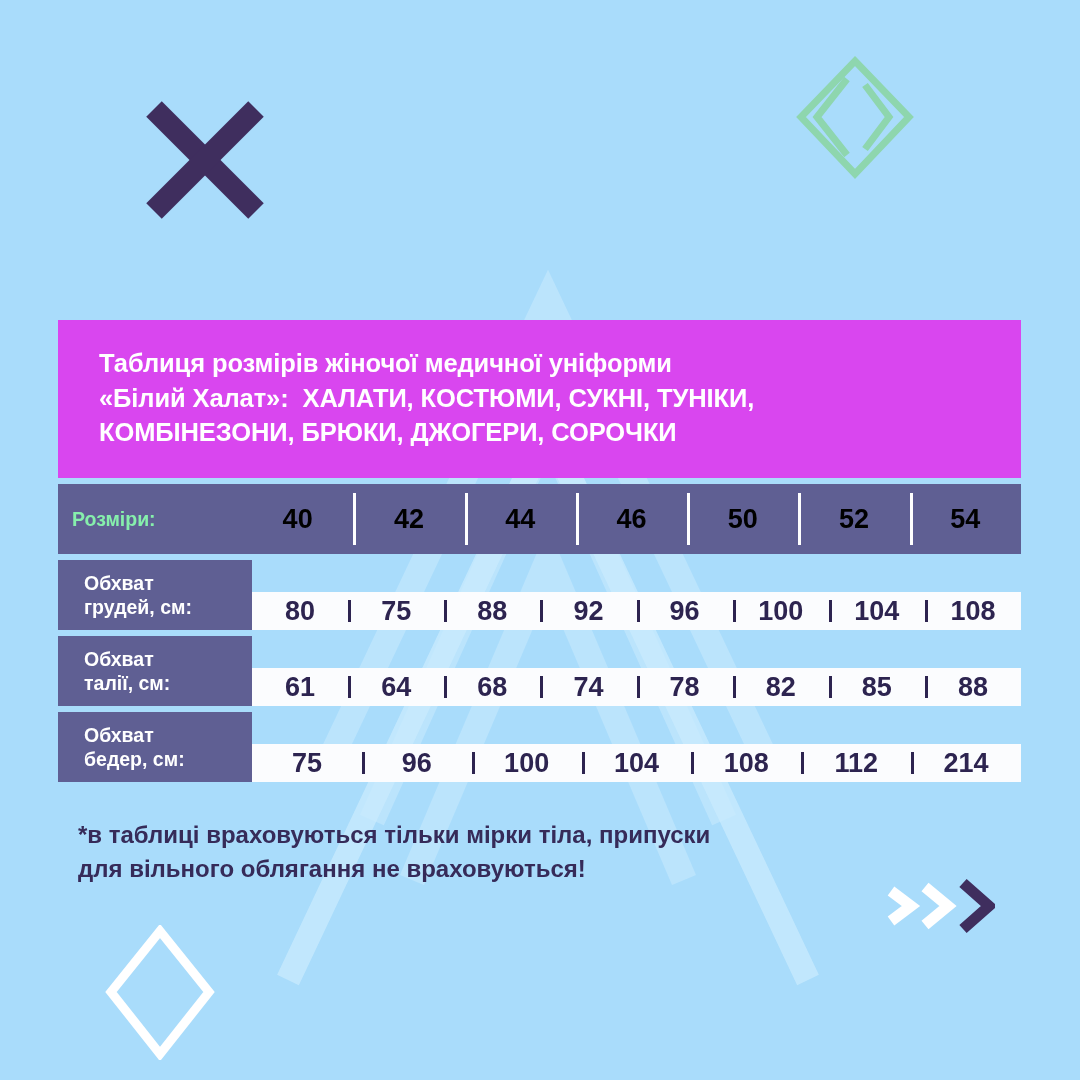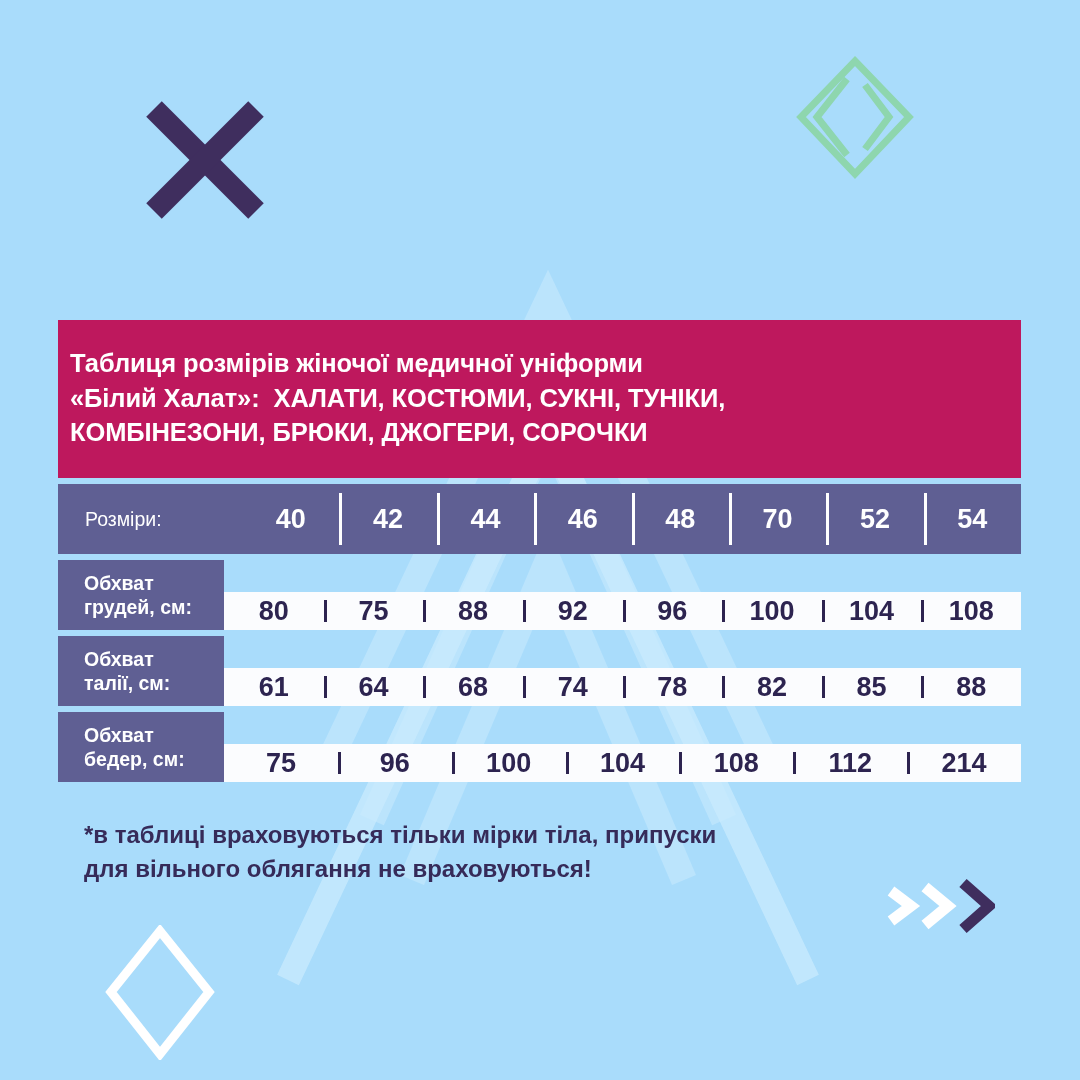--- a/index.html
+++ b/index.html
@@ -29,22 +29,22 @@
 
   
   .table-wrap {
     position:absolute;
     left:58px; top:320px;
     width:963px;
     z-index:2;
   }
 
   .title-band {
-    background:#be185d;
-    padding:26px 30px 28px 12px;
+    background:#d946ef;
+    padding:26px 30px 28px 41px;
   }
   .title-line {
     color:#ffffff;
     font-size:25.5px;
     font-weight:bold;
     line-height:1.36;
     letter-spacing:-0.1px;
     white-space:pre;
   }
 
@@ -52,44 +52,44 @@
     display:flex;
     width:100%;
     margin-top:6px;
   }
 
   
   .sizes-row { background:#5f5f93; height:70px; }
   .sizes-row .label-cell {
     width:184px;
     display:flex; align-items:center;
-    padding-left:27px;
-    color:#ffffff;
+    padding-left:14px;
+    color:#86efac;
     font-size:19.5px;
-    font-weight:normal;
+    font-weight:bold;
   }
   .sizes-row .cells { flex:1; display:flex; }
   .sizes-row .cell {
     flex:1;
     display:flex; align-items:center; justify-content:center;
-    color:#ffffff;
+    color:#000000;
     font-size:27px;
     font-weight:bold;
     position:relative;
   }
   .sizes-row .cell + .cell::before {
     content:"";
     position:absolute; left:0; top:9px; bottom:9px;
     width:3px; background:#ffffff;
   }
 
   
   .data-row { height:70px; }
   .data-row .label-cell {
-    width:166px;
+    width:194px;
     background:#5f5f93;
     display:flex; flex-direction:column; justify-content:center;
     padding-left:26px;
     color:#ffffff;
     font-size:19.5px;
     font-weight:bold;
     line-height:1.25;
   }
   .data-row .cells {
     flex:1;
@@ -107,21 +107,21 @@
   }
   .data-row .cell + .cell::before {
     content:"";
     position:absolute; left:0; top:8px; bottom:8px;
     width:3px; background:#2d2450;
   }
 
   
   .footnote {
     position:absolute;
-    left:84px; top:818px;
+    left:78px; top:818px;
     width:860px;
     z-index:2;
     color:#362b59;
     font-size:24px;
     font-weight:bold;
     line-height:1.42;
   }
   .footnote div { white-space:pre; }
 </style>
 </head>
@@ -173,22 +173,21 @@
     <div class="title-line">КОМБІНЕЗОНИ, БРЮКИ, ДЖОГЕРИ, СОРОЧКИ</div>
   </div>
 
   <div class="row sizes-row">
     <div class="label-cell">Розміри:</div>
     <div class="cells">
       <div class="cell">40</div>
       <div class="cell">42</div>
       <div class="cell">44</div>
       <div class="cell">46</div>
-      <div class="cell">48</div>
-      <div class="cell">70</div>
+      <div class="cell">50</div>
       <div class="cell">52</div>
       <div class="cell">54</div>
     </div>
   </div>
 
   <div class="row data-row">
     <div class="label-cell">
       <span>Обхват</span>
       <span>грудей, см:</span>
     </div>

